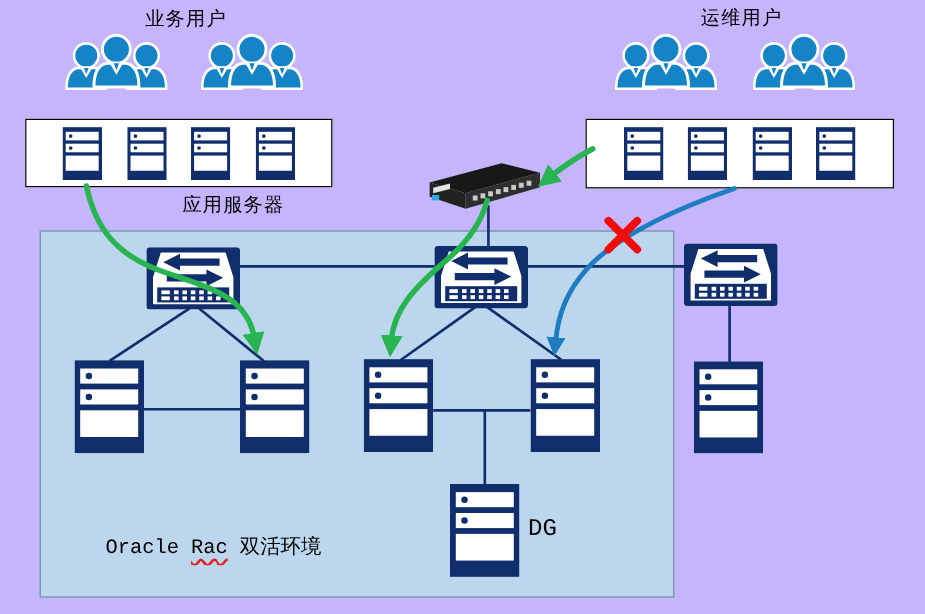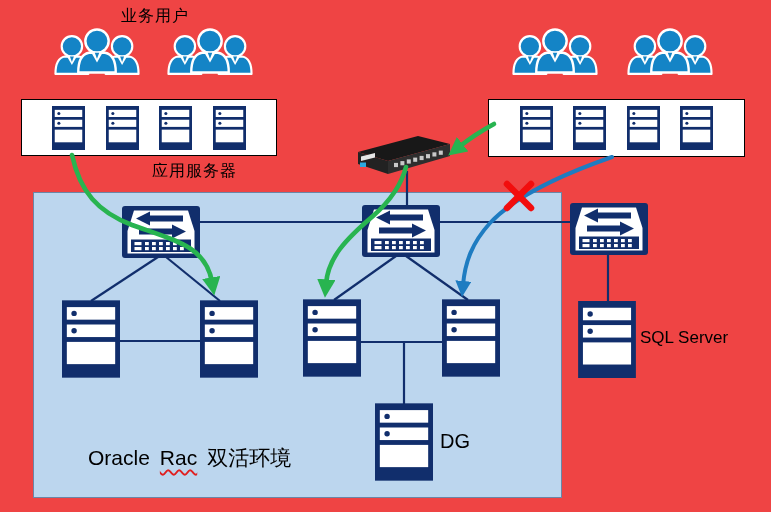--- a/index.html
+++ b/index.html
@@ -1,36 +1,36 @@
 <!DOCTYPE html>
 <html><head>
 <meta charset="utf-8">
 <style>
   html,body{margin:0;padding:0;background:#ffffff;}
   #canvas{
-    position:relative;width:771px;height:512px;background:#ef4444;overflow:hidden;
-    font-family:Liberation Sans, sans-serif;color:#000;
+    position:relative;width:771px;height:512px;background:#c4b5fd;overflow:hidden;
+    font-family:Liberation Mono, monospace;color:#000;
   }
   .abs{position:absolute;}
   .layer{position:absolute;left:0;top:0;width:771px;height:512px;pointer-events:none;}
   .zone{
     position:absolute;left:33px;top:192px;width:529px;height:306px;
     background:#BCD6EE;border:1px solid #6B86A6;box-sizing:border-box;z-index:1;
   }
   .lines{z-index:2;}
   .node{z-index:3;}
   .arrows{z-index:5;}
   .lbl{position:absolute;z-index:4;white-space:nowrap;}
   .lbl-cn{font-size:16px;letter-spacing:1px;}
   .lbl-center{text-align:center;}
   .whitebox{
     position:absolute;background:#ffffff;border:1.6px solid #000;box-sizing:border-box;
     display:flex;align-items:center;justify-content:space-evenly;padding:0 10px;z-index:3;
   }
-  .oracle-caption{font-size:21px;z-index:4;text-align:center;}
+  .oracle-caption{font-size:17px;z-index:4;text-align:center;}
   .oracle-caption .gap{display:inline-block;width:10px;}
   .rac-squiggle{text-decoration:underline wavy #e02020 1.5px;text-underline-offset:4px;}
 </style>
 </head>
 <body>
 
 <div id="canvas">
 
   <svg width="0" height="0" style="position:absolute" aria-hidden="true">
     <defs>
@@ -112,20 +112,21 @@
       <line x1="396" y1="256" x2="334" y2="300"></line>
       <line x1="406" y1="256" x2="468" y2="300"></line>
       <line x1="120" y1="341" x2="200" y2="341"></line>
       <line x1="361" y1="342" x2="442" y2="342"></line>
       <line x1="404" y1="342" x2="404" y2="404"></line>
       <line x1="608" y1="255" x2="608" y2="302"></line>
     </g>
   </svg>
 
   <div class="lbl lbl-cn lbl-center abs" style="left:60px;top:6px;width:190px;">业务用户</div>
+  <div class="lbl lbl-cn lbl-center abs" style="left:523px;top:5px;width:190px;">运维用户</div>
 
   <svg class="abs node" style="left:47px;top:27px;width:100px;height:56px">
       <use href="#sym-users"></use>
     </svg>
   <svg class="abs node" style="left:160px;top:27px;width:100px;height:56px">
       <use href="#sym-users"></use>
     </svg>
   <svg class="abs node" style="left:505px;top:27px;width:100px;height:56px">
       <use href="#sym-users"></use>
     </svg>
@@ -187,21 +188,20 @@
   <svg class="abs node" style="left:303px;top:299px;width:58px;height:78px">
       <use href="#sym-server"></use>
     </svg>
   <svg class="abs node" style="left:442px;top:299px;width:58px;height:78px">
       <use href="#sym-server"></use>
     </svg>
 
   <svg class="abs node" style="left:578px;top:301px;width:58px;height:77px">
       <use href="#sym-server"></use>
     </svg>
-  <div class="lbl abs" style="left:640px;top:328px;font-size:17px;">SQL Server</div>
 
   <svg class="abs node" style="left:375px;top:403px;width:58px;height:78px">
       <use href="#sym-server"></use>
     </svg>
   <div class="lbl abs" style="left:440px;top:430px;font-size:20px;">DG</div>
 
   <div class="lbl oracle-caption abs" style="left:88px;top:444px;">
     <span>Oracle</span><span class="gap"></span><span class="rac-squiggle">Rac</span><span class="gap"></span><span>双活环境</span>
   </div>
 

